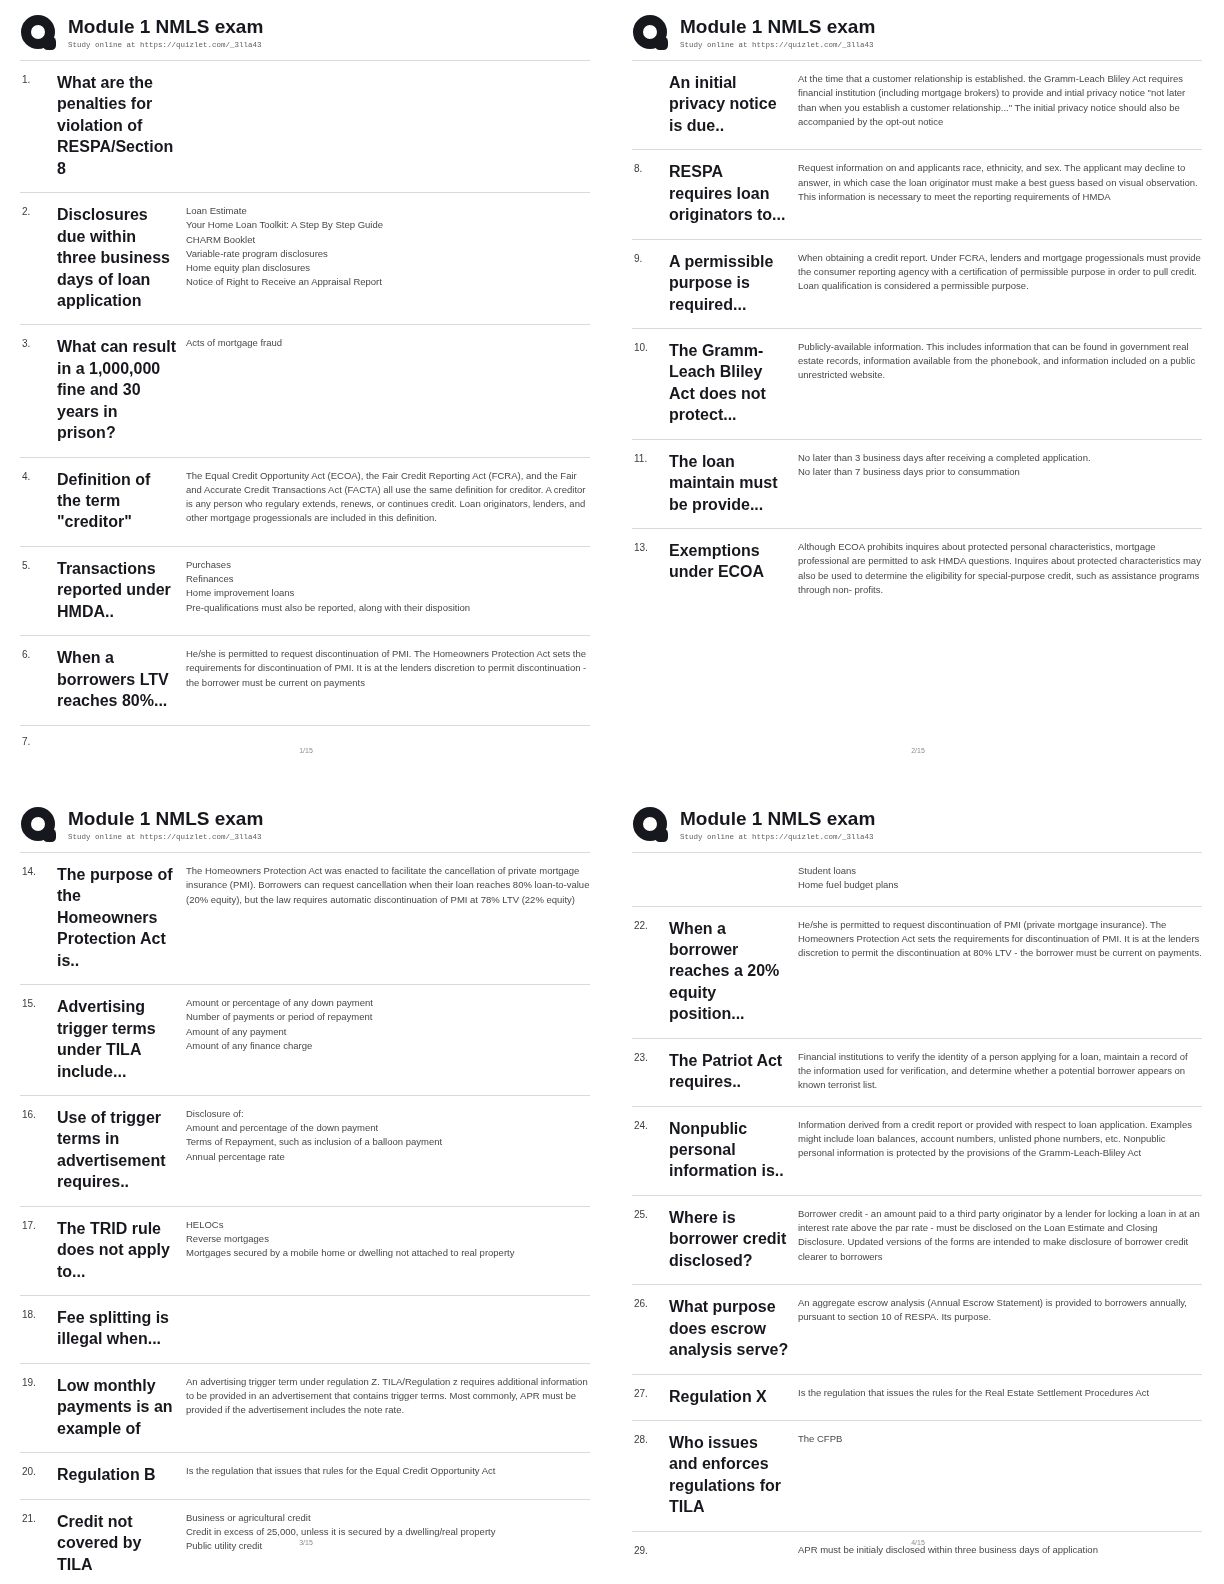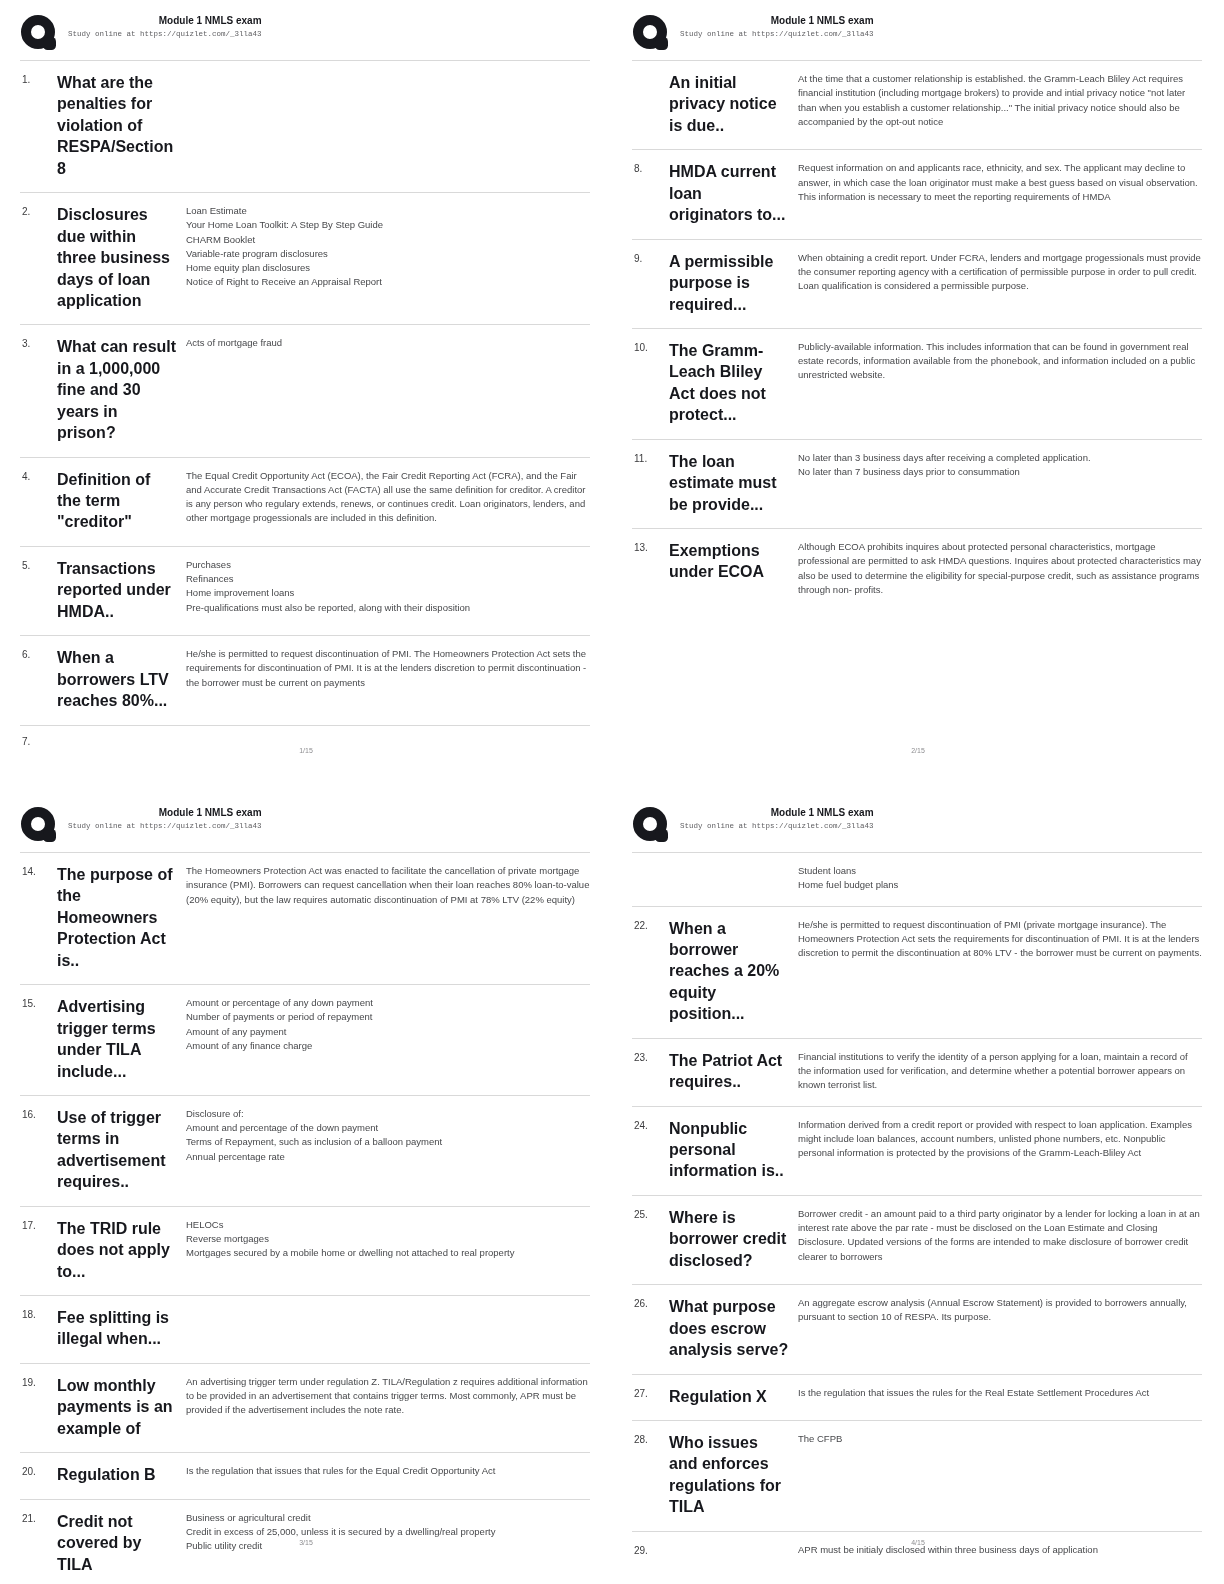--- a/index.html
+++ b/index.html
@@ -22,21 +22,21 @@
     overflow:hidden;
   }
   .page-header{
     display:flex;align-items:flex-start;
     padding-bottom:6px;
     border-bottom:1px solid #d9d9d9;
   }
   .logo{width:38px;height:40px;flex:0 0 38px;margin-right:10px;}
   .titles{padding-top:1px;}
   .page-title{
-    font-size:10px;font-weight:bold;color:#17181d;line-height:1.25;text-align:right;
+    font-size:19px;font-weight:bold;color:#17181d;line-height:1.25;
   }
   .page-subtitle{
     font-size:7.5px;color:#5f5f62;margin-top:2px;font-family:Liberation Mono, monospace;
   }
   .card-list{width:100%;}
   .row{
     display:grid;
     grid-template-columns:35px 128px 1fr;
     padding:11px 0 13px 2px;
     box-sizing:border-box;
@@ -151,42 +151,42 @@
     <div class="card-list">
         <div class="row">
           <div class="cell-num"></div>
           <div class="cell-q">An initial privacy notice is due..</div>
           <div class="cell-a">
             <div class="answer-line">At the time that a customer relationship is established. the Gramm-Leach Bliley Act requires financial institution (including mortgage brokers) to provide and intial privacy notice "not later than when you establish a customer relationship..." The initial privacy notice should also be accompanied by the opt-out notice</div>
           </div>
         </div>
         <div class="row">
           <div class="cell-num">8.</div>
-          <div class="cell-q">HMDA current loan originators to...</div>
+          <div class="cell-q">RESPA requires loan originators to...</div>
           <div class="cell-a">
             <div class="answer-line">Request information on and applicants race, ethnicity, and sex. The applicant may decline to answer, in which case the loan originator must make a best guess based on visual observation. This information is necessary to meet the reporting requirements of HMDA</div>
           </div>
         </div>
         <div class="row">
           <div class="cell-num">9.</div>
           <div class="cell-q">A permissible purpose is required...</div>
           <div class="cell-a">
             <div class="answer-line">When obtaining a credit report. Under FCRA, lenders and mortgage progessionals must provide the consumer reporting agency with a certification of permissible purpose in order to pull credit. Loan qualification is considered a permissible purpose.</div>
           </div>
         </div>
         <div class="row">
           <div class="cell-num">10.</div>
           <div class="cell-q">The Gramm-Leach Bliley Act does not protect...</div>
           <div class="cell-a">
             <div class="answer-line">Publicly-available information. This includes information that can be found in government real estate records, information available from the phonebook, and information included on a public unrestricted website.</div>
           </div>
         </div>
         <div class="row">
           <div class="cell-num">11.</div>
-          <div class="cell-q">The loan estimate must be provide...</div>
+          <div class="cell-q">The loan maintain must be provide...</div>
           <div class="cell-a">
             <div class="answer-line">No later than 3 business days after receiving a completed application.</div>
             <div class="answer-line">No later than 7 business days prior to consummation</div>
           </div>
         </div>
         <div class="row">
           <div class="cell-num">13.</div>
           <div class="cell-q">Exemptions under ECOA</div>
           <div class="cell-a">
             <div class="answer-line">Although ECOA prohibits inquires about protected personal characteristics, mortgage professional are permitted to ask HMDA questions. Inquires about protected characteristics may also be used to determine the eligibility for special-purpose credit, such as assistance programs through non- profits.</div>

